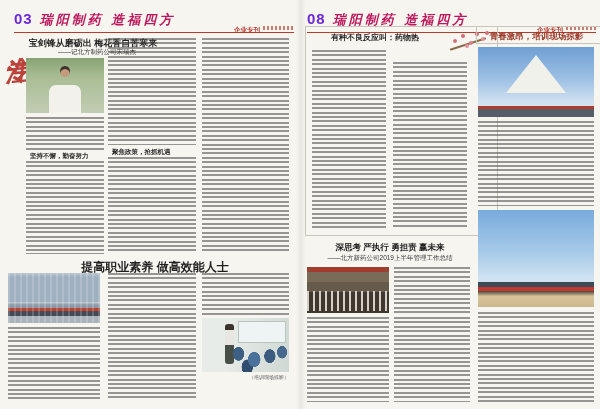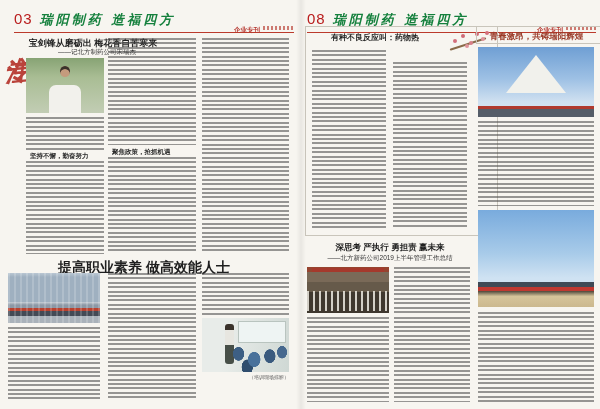--- a/index.html
+++ b/index.html
@@ -8,23 +8,23 @@
     background:#f7f5f0;overflow:hidden;
     font-family:"Liberation Sans",sans-serif;color:#222;
   }
   .page{position:absolute;top:10px;width:291px;height:392px;}
   .page.left{left:6px;}
   .page.right{left:305px;}
   .fold{position:absolute;top:0;left:296px;width:10px;height:409px;
     background:linear-gradient(90deg,rgba(0,0,0,0) 0%,rgba(0,0,0,.06) 50%,rgba(0,0,0,0) 100%);}
   .abs{position:absolute;}
   
-  .pageno{font-size:15px;font-weight:normal;color:#b91c1c;letter-spacing:1px;}
+  .pageno{font-size:15px;font-weight:bold;color:#6d28d9;letter-spacing:1px;}
   .script-title{font-family:"DejaVu Serif",serif;font-style:italic;font-weight:bold;
-    font-size:13px;color:#15803d;letter-spacing:3px;margin-left:7px;}
+    font-size:13px;color:#be185d;letter-spacing:3px;margin-left:7px;}
   .masthead{font-size:6.5px;font-weight:bold;color:#b5342c;white-space:nowrap;}
   .mini-bars{display:inline-block;width:30px;height:4px;margin-left:3px;vertical-align:middle;
     background:repeating-linear-gradient(90deg,rgba(190,80,70,.75) 0 2px,transparent 2px 4px);}
   .redline{position:absolute;height:1px;background:#bb3a2c;}
   
   .txt{position:absolute;
     background-image:repeating-linear-gradient(180deg,rgba(70,70,70,.55) 0px,rgba(70,70,70,.55) 2px,transparent 2px,transparent 4.4px);}
   .subhead{position:absolute;font-size:6.5px;font-weight:bold;color:#2a2a2a;white-space:nowrap;}
   .headline{position:absolute;font-weight:bold;color:#1f1f1f;text-align:center;white-space:nowrap;}
   .subtitle{position:absolute;color:#333;text-align:center;white-space:nowrap;}
@@ -97,21 +97,21 @@
     <div class="txt" style="left:20px;top:107px;width:78px;height:33px;"></div>
     <div class="subhead" style="left:24px;top:142px;">坚持不懈，勤奋努力</div>
     <div class="txt" style="left:20px;top:151px;width:78px;height:93px;"></div>
 
     <div class="txt" style="left:102px;top:28px;width:88px;height:107px;"></div>
     <div class="subhead" style="left:106px;top:138px;">聚焦政策，抢抓机遇</div>
     <div class="txt" style="left:102px;top:147px;width:88px;height:97px;"></div>
 
     <div class="txt" style="left:196px;top:28px;width:87px;height:216px;"></div>
 
-    <div class="headline" style="left:52px;top:249px;width:170px;font-size:14px;">提高职业素养 做高效能人士</div>
+    <div class="headline" style="left:64px;top:249px;width:170px;font-size:12px;">提高职业素养 做高效能人士</div>
     <div class="photo photo-building" style="left:2px;top:263px;width:92px;height:50px;"></div>
     <div class="txt" style="left:2px;top:317px;width:92px;height:73px;"></div>
     <div class="txt" style="left:102px;top:263px;width:88px;height:127px;"></div>
     <div class="txt" style="left:196px;top:263px;width:87px;height:42px;"></div>
     <div class="photo photo-classroom" style="left:196px;top:308px;width:87px;height:54px;">
       <span class="presenter"></span>
     </div>
     <div class="caption" style="left:196px;top:364px;width:87px;">（培训现场掠影）</div>
   </div>
 
@@ -125,21 +125,21 @@
     <div class="redline" style="left:2px;right:0px;top:22px;"></div>
 
     <div class="boxed" style="left:0px;top:16px;width:167px;height:208px;">
       <div class="headline" style="left:14px;top:5px;width:110px;font-size:8px;">有种不良反应叫：药物热</div>
       <div class="flower" style="right:6px;top:2px;width:44px;height:28px;"></div>
       <div class="txt" style="left:6px;top:23px;width:74px;height:178px;"></div>
       <div class="txt" style="left:87px;top:35px;width:74px;height:166px;"></div>
     </div>
 
     <div class="boxed" style="left:171px;top:16px;width:119px;height:16px;">
-      <div class="headline maroon" style="left:0;top:4px;width:119px;font-size:8.5px;">青春激昂，共铸瑞阳辉煌</div>
+      <div class="headline maroon" style="left:0;top:4px;width:119px;font-size:8.5px;">青春激昂，培训现场掠影</div>
     </div>
     <div class="photo photo-tent" style="left:173px;top:37px;width:116px;height:70px;"></div>
     <div class="txt" style="left:173px;top:111px;width:116px;height:85px;"></div>
     <div class="photo photo-outdoor" style="left:173px;top:200px;width:116px;height:97px;"></div>
     <div class="txt" style="left:173px;top:302px;width:116px;height:90px;"></div>
 
     <div class="headline" style="left:10px;top:232px;width:150px;font-size:8.5px;">深思考 严执行 勇担责 赢未来</div>
     <div class="subtitle" style="left:3px;top:244px;width:164px;font-size:6.5px;">——北方新药公司2019上半年管理工作总结</div>
     <div class="photo photo-meeting" style="left:2px;top:257px;width:82px;height:46px;"></div>
     <div class="txt" style="left:89px;top:257px;width:76px;height:46px;"></div>

